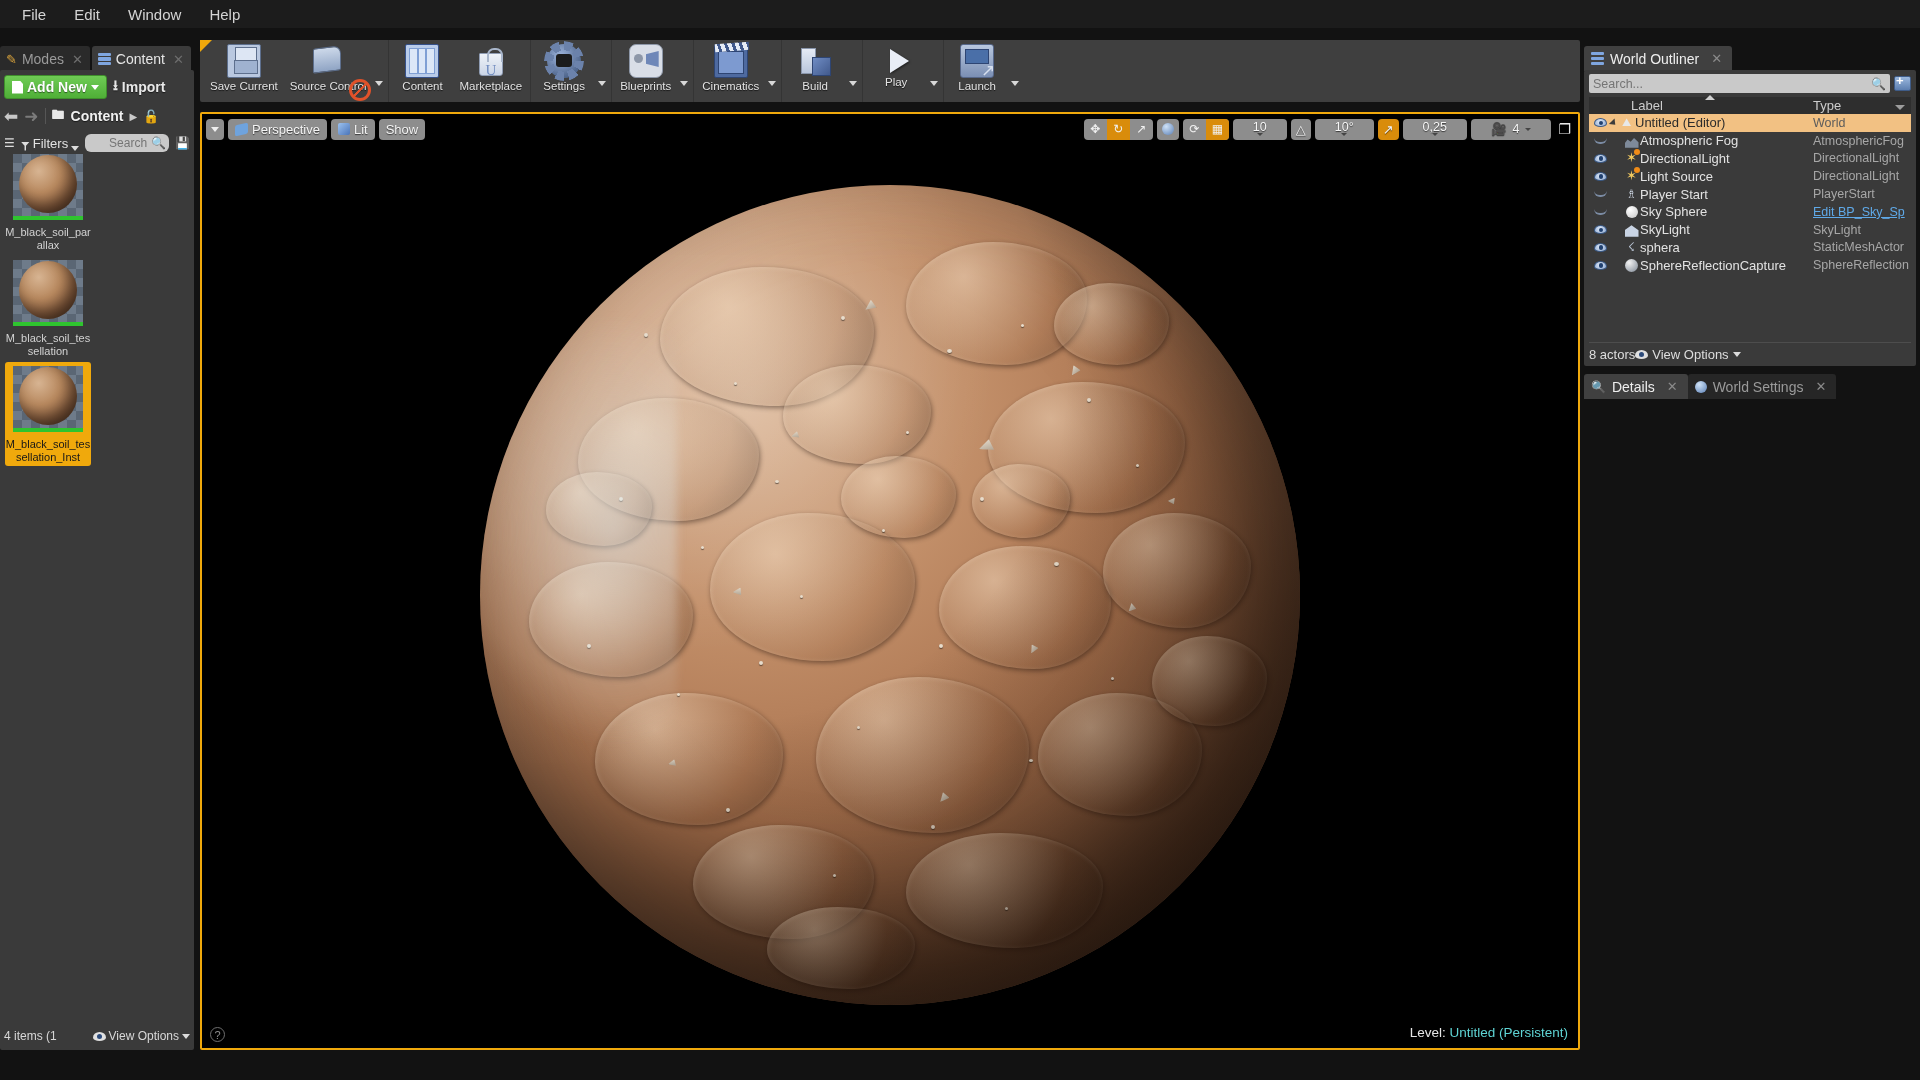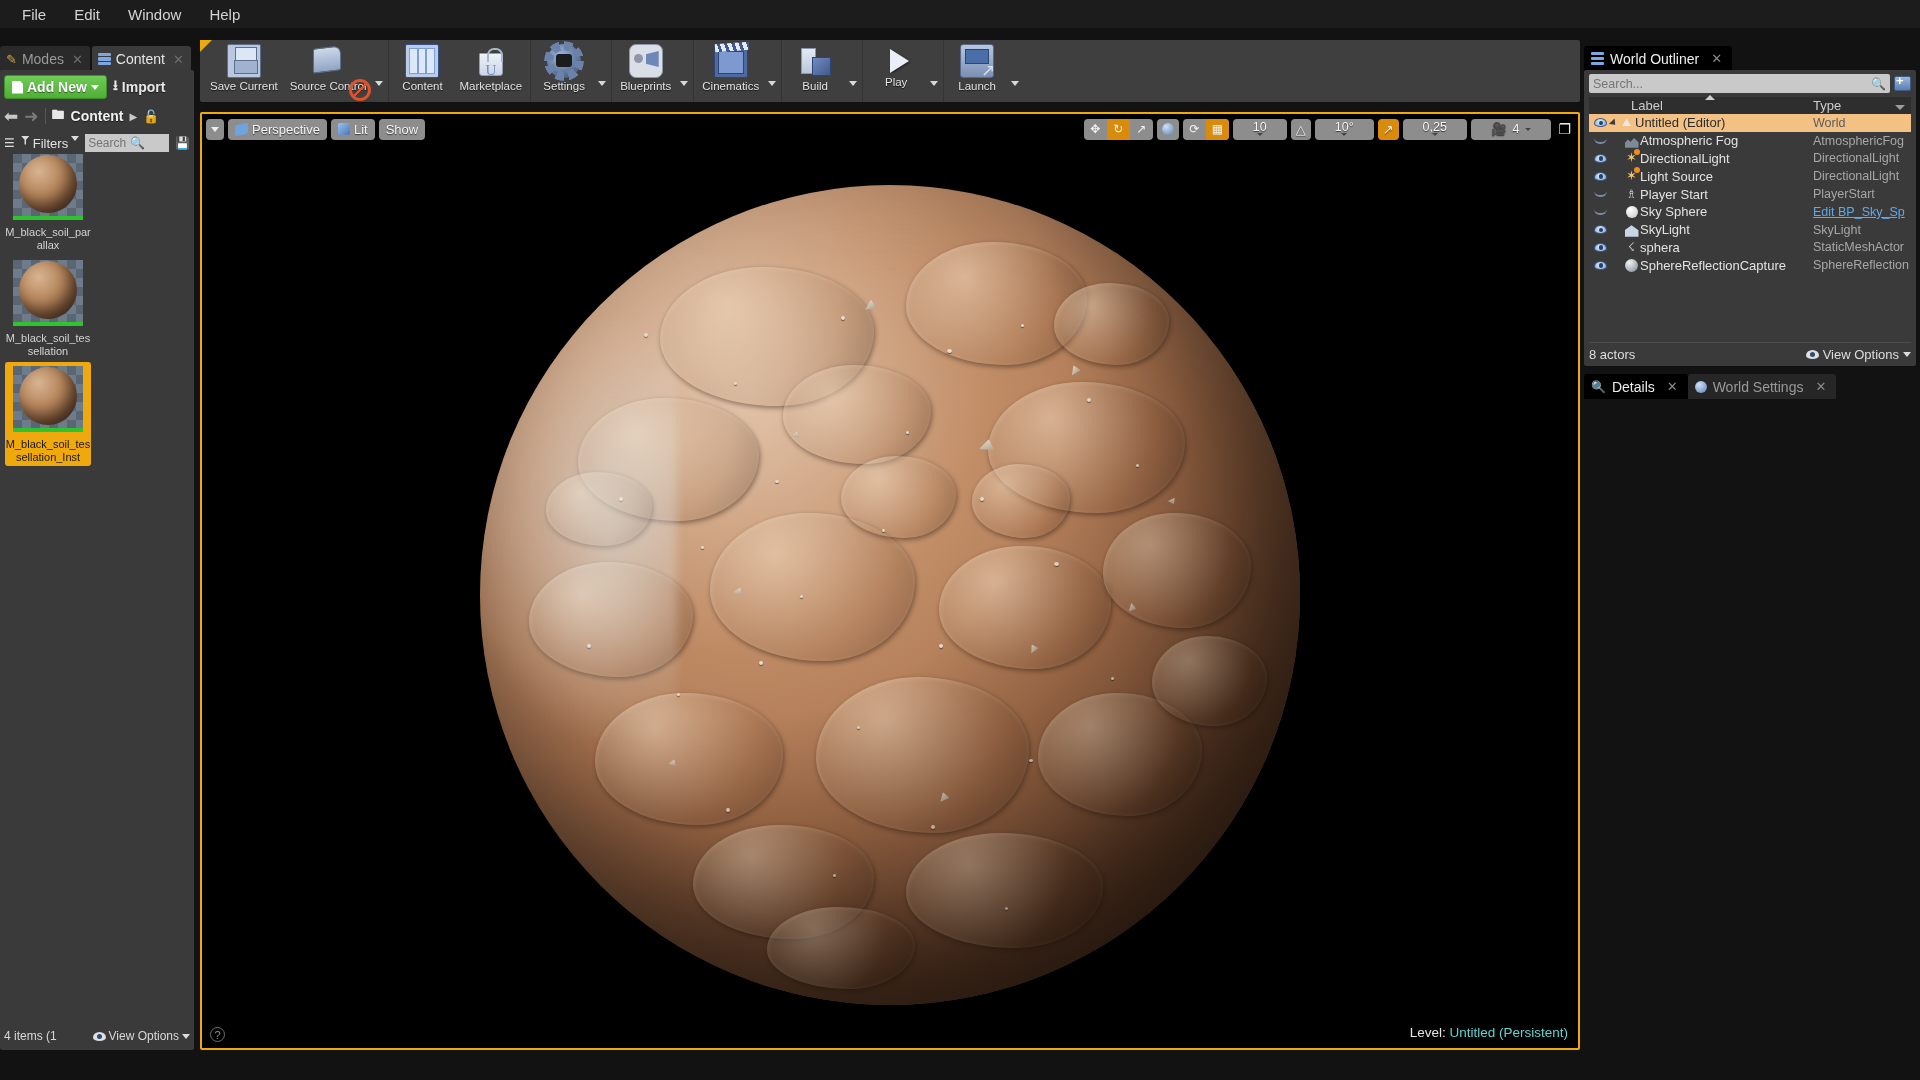--- a/index.html
+++ b/index.html
@@ -74,28 +74,28 @@
   .vdiv { width: 1px; height: 16px; background: #565656; }
   .crumb-txt { font-size: 14px; font-weight: bold; color: #f0f0f0; text-shadow: 0 1px 1px rgba(0,0,0,.6); }
   .crumb-arr { color: #c9c9c9; font-size: 10px; }
   .lock-ico { font-size: 13px; color: #c9c9c9; }
 
   
   .cb-filters {
     position: absolute; left: 4px; top: 62px; width: 186px; height: 22px;
     display: flex; align-items: center; gap: 6px;
   }
-  .filters-lbl { font-size: 13px; color: #e2e2e2; display: flex; align-items: flex-start; gap: 3px; cursor: pointer; }
+  .filters-lbl { font-size: 13px; color: #e2e2e2; display: flex; align-items: flex-end; gap: 3px; cursor: pointer; }
   .funnel {
     width: 9px; height: 9px; background: #dcdcdc;
     clip-path: polygon(0 0, 100% 0, 58% 48%, 58% 100%, 42% 100%, 42% 48%);
   }
   .cb-search {
-    flex: 1; height: 18px; background: #c9c9c9; border-radius: 0;
-    display: flex; align-items: center; padding: 8px 3px; justify-content: flex-start;
+    flex: 1; height: 18px; background: #c9c9c9; border-radius: 6px;
+    display: flex; align-items: center; padding: 8px 3px; justify-content: flex-end;
     overflow: hidden; cursor: text;
   }
   .cb-search input {
     border: 0; background: transparent; font-size: 12px; color: #555;
     font-family: "Liberation Sans", sans-serif; width: 42px; outline: none;
   }
   .mag { font-size: 12px; color: #222; }
   .save-ico { font-size: 12px; color: #d8d8d8; }
 
   
@@ -338,21 +338,21 @@
   .vp-help {
     position:absolute; left:8px; bottom:6px; z-index:6;
     width:15px; height:15px; border:1px solid #6f6f6f; border-radius:50%;
     color:#8f8f8f; font-size:11px; display:flex; align-items:center; justify-content:center;
   }
 
   
   .rtabs1 { position:absolute; left:1584px; top:46px; display:flex; align-items:flex-end; }
   .rtab {
     height:25px; display:flex; align-items:center; gap:6px; padding:0 10px 0 7px;
-    background:#000000; color:#eee; font-size:14px; border-top-left-radius:3px; border-top-right-radius:3px;
+    background:#404040; color:#eee; font-size:14px; border-top-left-radius:3px; border-top-right-radius:3px;
     cursor:default;
   }
   .rtab.inactive { background:#262626; color:#9a9a9a; }
   .rtab .x { color:#8a8a8a; font-size:13px; margin-left:6px; }
   .ico-outl {
     width:13px; height:13px; display:grid; grid-template-rows:repeat(3,1fr); gap:1.5px;
   }
   .ico-outl i { display:block; height:100%; background:#7fa6e0; border-radius:1px; }
   .ico-mag2 { font-size:12px; color:#7fa6e0; }
   .ico-globe { width:12px;height:12px;border-radius:50%;background:radial-gradient(circle at 35% 30%,#cfe2f7,#5a7fb5); }
@@ -414,21 +414,21 @@
   .m-fog { background:#7e8a9a; clip-path: polygon(0 70%, 22% 42%, 44% 58%, 68% 30%, 100% 62%, 100% 100%, 0 100%); }
   .m-light { color:#f0c860; font-size:13px; line-height:14px; text-align:center; }
   .m-player { color:#cfd8e6; font-size:12px; }
   .m-sky { width:12px;height:12px;border-radius:50%;background:radial-gradient(circle at 35% 30%,#fff,#c7c7c7); margin:1px; }
   .m-skylight { background:#c9d4e4; clip-path: polygon(0 55%, 50% 18%, 100% 55%, 100% 100%, 0 100%); }
   .m-mesh { color:#b9c4d4; font-size:12px; }
   .m-refl { width:13px;height:13px;border-radius:50%;background:radial-gradient(circle at 32% 28%,#f2f2f2,#7d8794); margin:1px; }
 
   .wo-foot {
     position:absolute; left:5px; bottom:4px; width:322px; height:20px;
-    border-top:1px solid #4d4d4d; display:flex; align-items:center; justify-content:space-between;
+    border-top:1px solid #4d4d4d; display:flex; align-items:center; 
     font-size:13px; color:#dedede; padding-top:4px;
   }
   .wo-foot .vo { display:flex; align-items:center; gap:4px; cursor:pointer; }
 
   .rtabs2 { position:absolute; left:1584px; top:374px; display:flex; align-items:flex-end; }
   .rpanel2 {
     position:absolute; left:1584px; top:398px; width:332px; height:652px;
     background:#888888; border-radius:2px;
   }
   .rpanel2 .msg {

